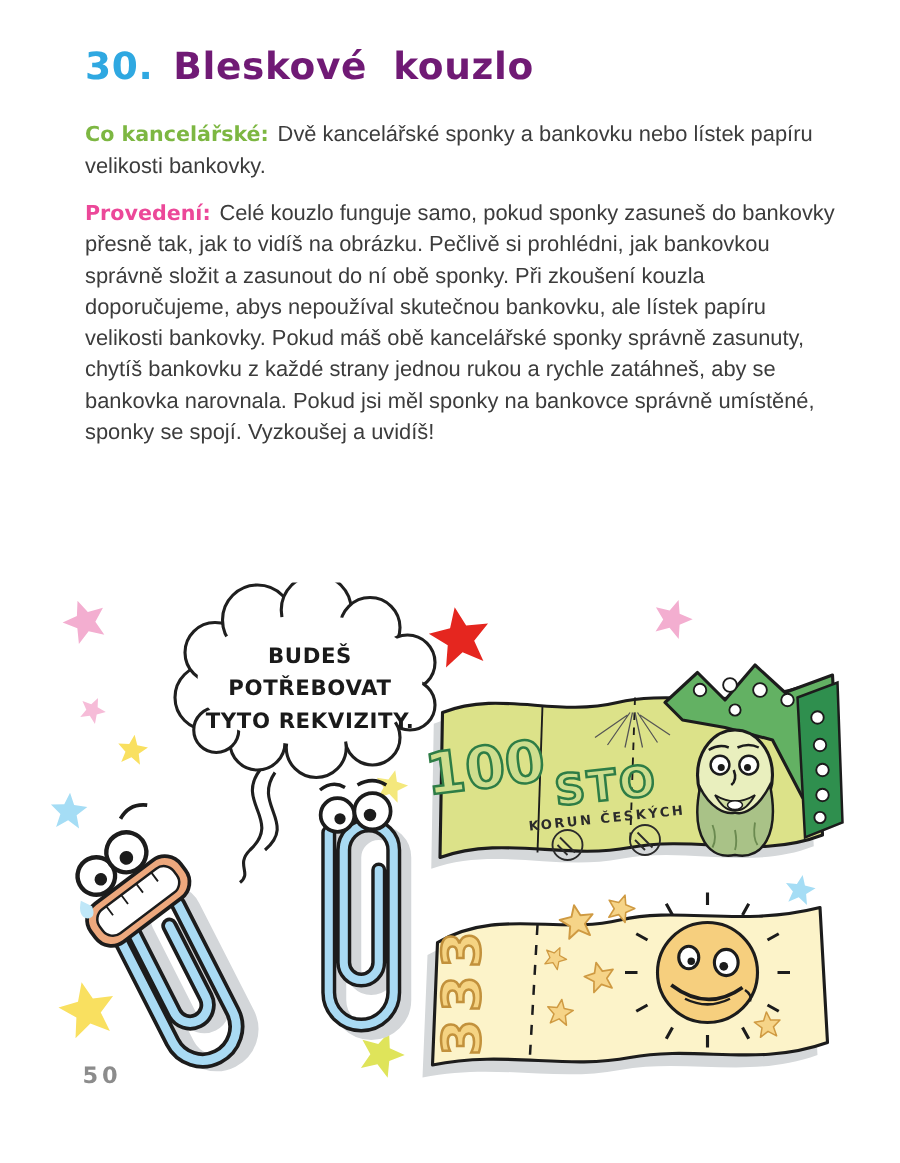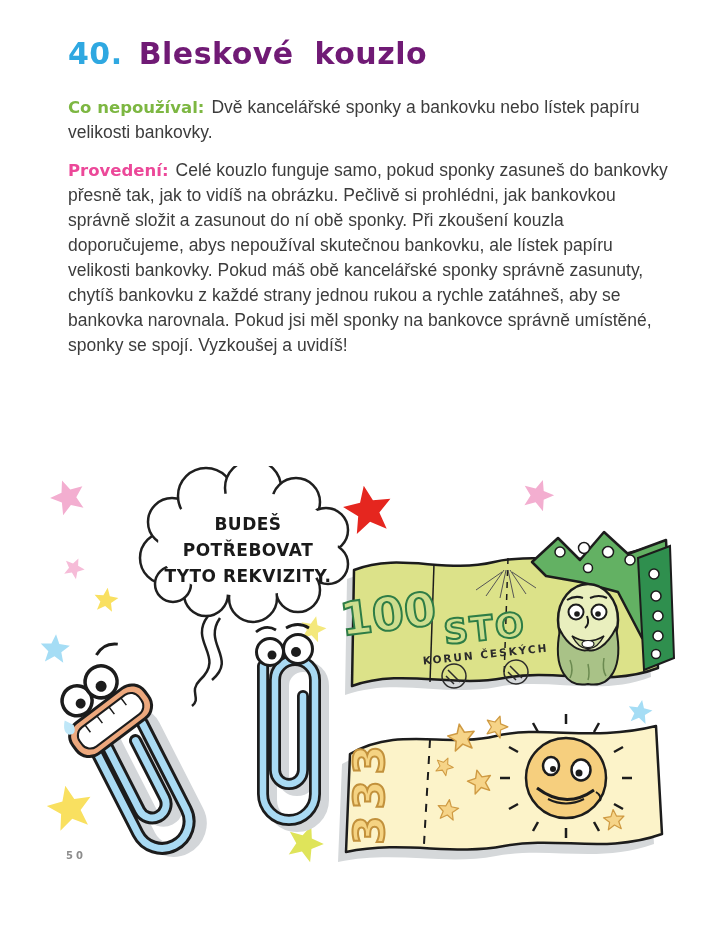--- a/index.html
+++ b/index.html
@@ -12,38 +12,38 @@
   .textcol{position:absolute;left:68px;top:95px;width:600px;font-size:17.5px;
            line-height:25px;color:#3c3c3c;}
   .textcol p{margin:0 0 13px 0;}
   .lead{font-family:"DejaVu Sans",sans-serif;font-weight:bold;font-size:16.5px;margin-right:7px;}
   .lead.orange{color:#f2a23b}
   .lead.green{color:#7db742}
   .lead.blue{color:#ec4899}
   .abs{position:absolute;}
   .star{position:absolute;}
   .pagenum{position:absolute;left:66px;top:850px;font-family:"DejaVu Sans",sans-serif;
-           font-weight:bold;font-size:10px;letter-spacing:3px;color:#8c8c8c;text-align:center;}
+           font-weight:bold;font-size:18px;letter-spacing:3px;color:#8c8c8c;text-align:center;}
   .bubble-text{font-family:"DejaVu Sans",sans-serif;font-weight:bold;font-size:17px;
                letter-spacing:.5px;fill:#1a1a1a;}
   .note-big{font-family:"DejaVu Sans",sans-serif;font-weight:bold;}
   .note-small{font-family:"DejaVu Sans",sans-serif;font-weight:bold;letter-spacing:2px;fill:#2b2b2b;}
 </style>
 </head>
 <body>
 
 <div class="page">
 
   <div class="title">
-    <span class="num">40.</span><span class="txt">Bleskové kouzlo</span>
+    <span class="num">30.</span><span class="txt">Bleskové kouzlo</span>
   </div>
 
   <div class="textcol">
     <p>
-      <span class="lead green">Co nepoužíval:</span><span>Dvě kancelářské sponky a bankovku nebo lístek papíru velikosti bankovky.</span>
+      <span class="lead green">Co kancelářské:</span><span>Dvě kancelářské sponky a bankovku nebo lístek papíru velikosti bankovky.</span>
     </p>
     <p>
       <span class="lead blue">Provedení:</span><span>Celé kouzlo funguje samo, pokud sponky zasuneš do bankovky přesně tak, jak to vidíš na obrázku. Pečlivě si prohlédni, jak bankovkou správně složit a zasunout do ní obě sponky. Při zkoušení kouzla doporučujeme, abys nepoužíval skutečnou bankovku, ale lístek papíru velikosti bankovky. Pokud máš obě kancelářské sponky správně zasunuty, chytíš bankovku z každé strany jednou rukou a rychle zatáhneš, aby se bankovka narovnala. Pokud jsi měl sponky na bankovce správně umístěné, sponky se spojí. Vyzkoušej a uvidíš!</span>
     </p>
   </div>
 
   <svg class="star" style="left:48px;top:477px;width:40px;height:40px;transform:rotate(-20deg)" viewBox="0 0 24 24">
       <path d="M12 1.5 L14.8 8.3 L22.3 8.9 L16.6 13.9 L18.5 21.3 L12 17.1 L5.5 21.3 L7.4 13.9 L1.7 8.9 L9.2 8.3 Z" fill="#f3aed0"></path>
     </svg>
   <svg class="star" style="left:62px;top:556px;width:24px;height:24px;transform:rotate(25deg)" viewBox="0 0 24 24">

